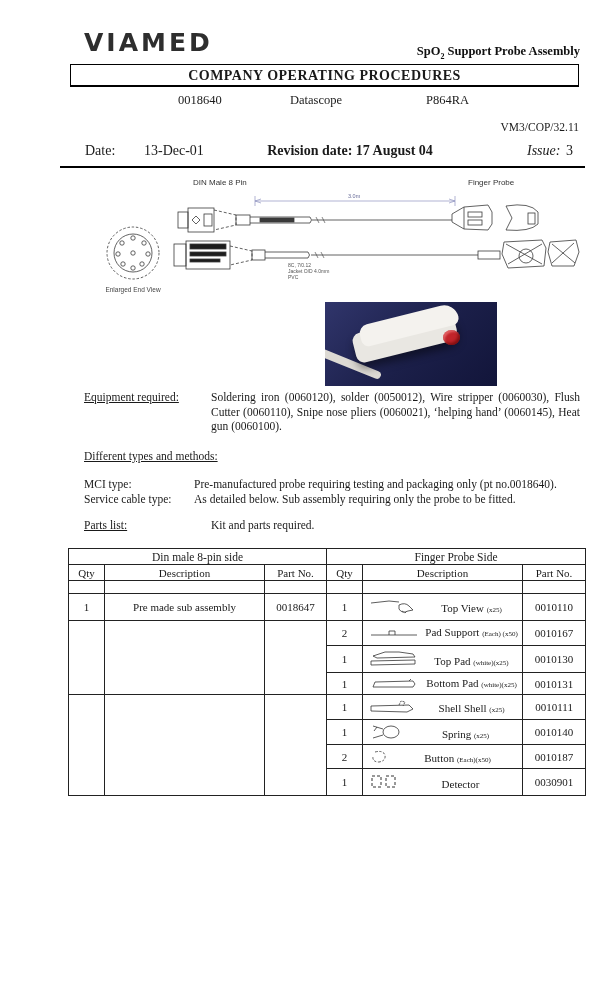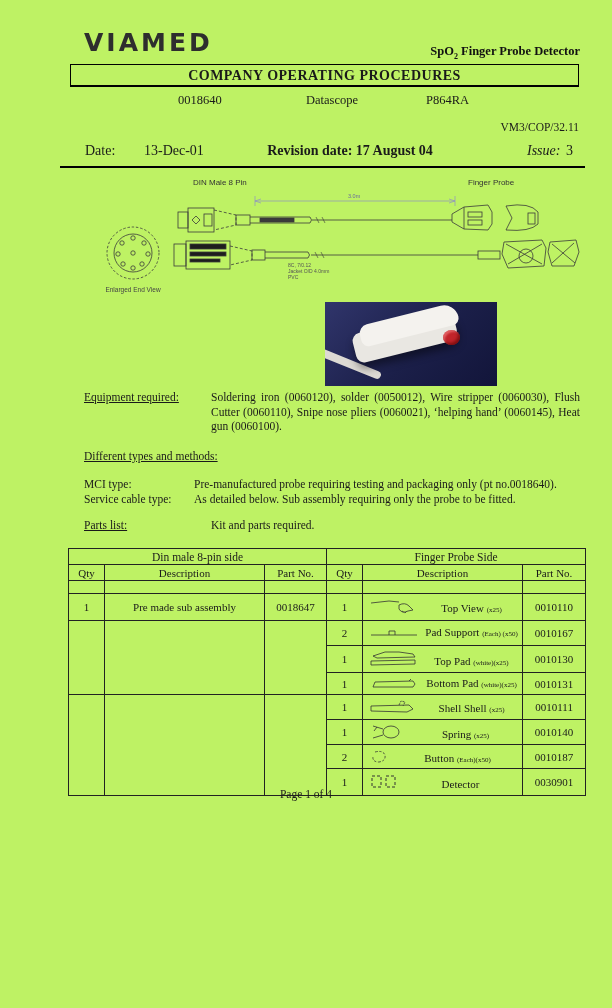--- a/index.html
+++ b/index.html
@@ -1,33 +1,33 @@
 <!DOCTYPE html>
 <html><head>
 <meta charset="utf-8">
 <style>
   * { margin:0; padding:0; box-sizing:border-box; }
   html,body { background:#e8e8e8; }
   .page {
-    position:relative; width:612px; height:1008px; background:#bef264;
+    position:relative; width:612px; height:1008px; background:#ffffff;
     font-family:"Liberation Serif", serif; color:#1a1a1a; overflow:hidden;
     margin:0 auto;
   }
   
   .logo { position:absolute; left:84px; top:28px; font-family:"DejaVu Sans", sans-serif;
           font-weight:700; font-size:25px; letter-spacing:3px; color:#2e2e2e; }
   .product-title { position:absolute; left:380px; top:44px; width:200px; text-align:right;
           font-weight:700; font-size:12.5px; color:#111; }
   .product-title sub { font-size:8px; }
   .banner { position:absolute; left:70px; top:64px; width:509px; height:23px;
           border:1px solid #000; border-bottom:2.5px solid #000;
           text-align:center; font-weight:700; font-size:14px; line-height:21px; letter-spacing:0.5px; }
   .codes-row { position:absolute; left:70px; top:93px; width:509px; height:20px; font-size:12.5px; }
   .codes-row span { position:absolute; top:0; }
-  .code-1 { left:108px; } .code-2 { left:236px; } .code-3 { left:356px; }
+  .code-1 { left:108px; } .code-2 { left:220px; } .code-3 { left:356px; }
   .doc-ref { position:absolute; left:70px; top:121px; width:509px; text-align:right; font-size:11.5px; }
   .date-row { position:absolute; left:60px; top:143px; width:525px; height:18px; font-size:14px; }
   .date-row span { position:absolute; top:0; }
   .date-label { left:25px; } .date-value { left:84px; }
   .revision { left:180px; width:220px; text-align:center; font-weight:700; }
   .issue-label { left:467px;font-style:italic; } .issue-value { left:506px; }
   .head-rule { position:absolute; left:60px; top:166px; width:525px; border-top:2px solid #000; }
   
   .diagram { position:absolute; left:60px; top:172px; width:520px; height:128px; }
   
@@ -71,21 +71,21 @@
   .note { font-size:7px; }
   .footer { position:absolute; left:0; top:788px; width:612px; text-align:center; font-size:11.5px; }
   svg text { font-family:"Liberation Sans", sans-serif; }
 </style>
 </head>
 <body>
 
 <div class="page">
 
   <div class="logo">VIAMED</div>
-  <div class="product-title"><span>SpO</span><sub>2</sub><span> Finger Probe Detector</span></div>
+  <div class="product-title"><span>SpO</span><sub>2</sub><span> Support Probe Assembly</span></div>
   <div class="banner">COMPANY OPERATING PROCEDURES</div>
   <div class="codes-row">
     <span class="code-1">0018640</span>
     <span class="code-2">Datascope</span>
     <span class="code-3">P864RA</span>
   </div>
   <div class="doc-ref">VM3/COP/32.11</div>
   <div class="date-row">
     <span class="date-label">Date:</span>
     <span class="date-value">13-Dec-01</span>
@@ -365,15 +365,14 @@
                 </g>
               </svg>
           <span class="desc-label"><span>Detector</span> <span class="note"></span></span>
         </div>
       </td>
       <td>0030901</td>
     </tr>
   </tbody>
     </table>
 
-  <div class="footer">Page 1 of 4</div>
 
 </div>
 
 </body></html>

